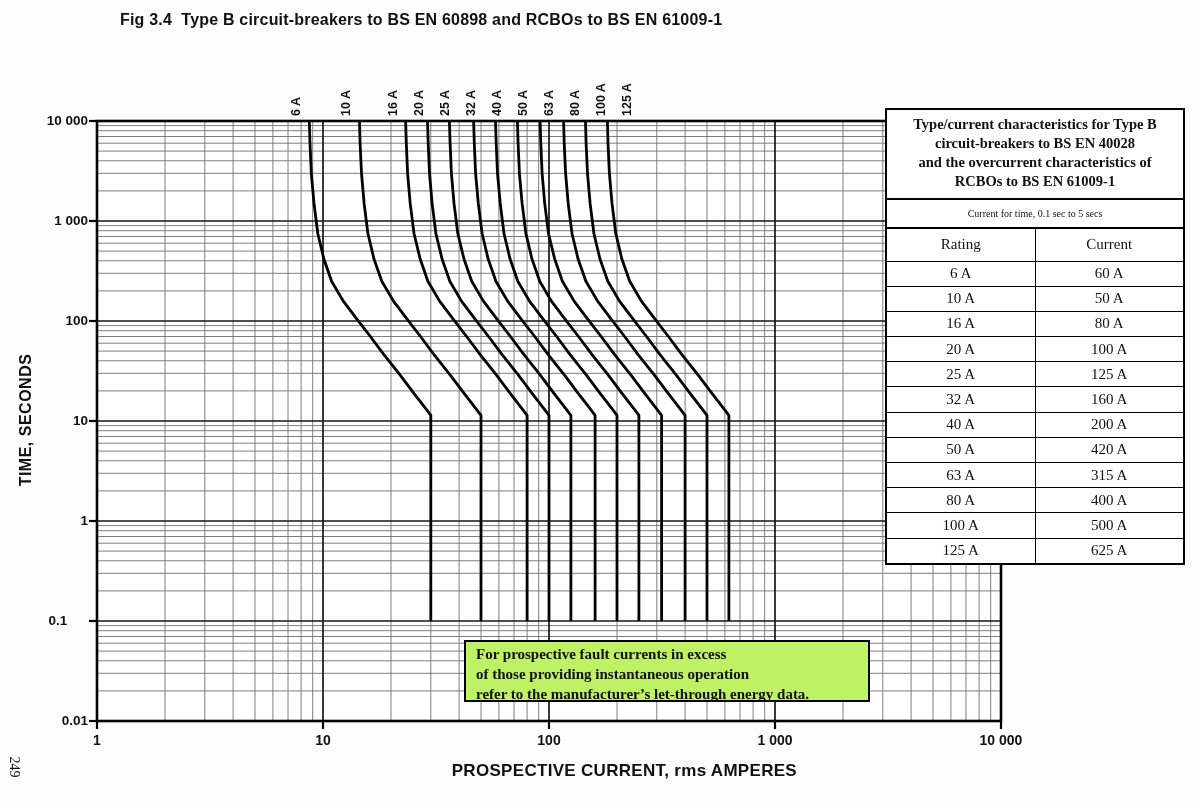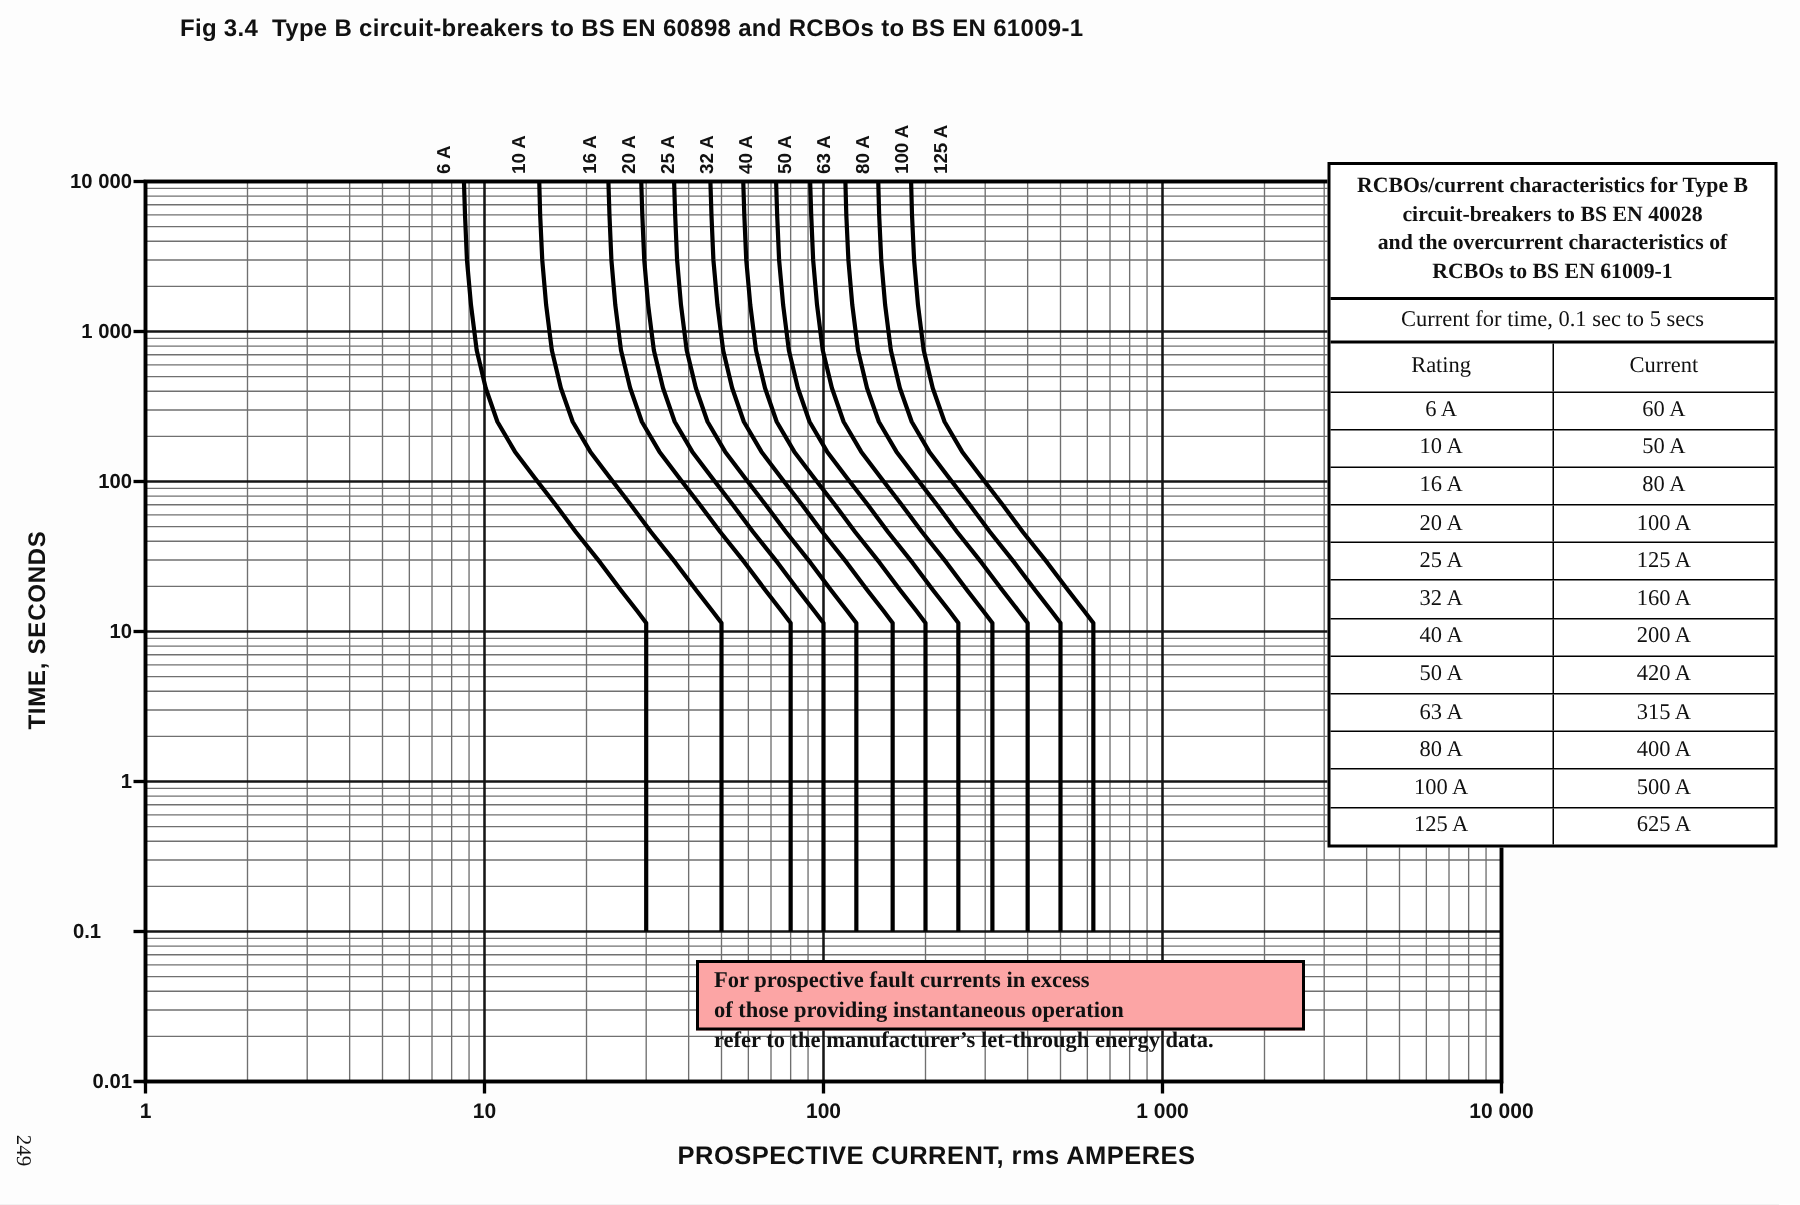--- a/index.html
+++ b/index.html
@@ -15,28 +15,28 @@
                font-family:"Liberation Serif",serif;font-size:14px;}
   #chart-svg{position:absolute;left:0;top:0;}
   .ytick{position:absolute;width:60px;text-align:right;font-size:13.5px;font-weight:bold;}
   .xtick{position:absolute;width:70px;text-align:center;font-size:14px;font-weight:bold;}
   .curve-label{position:absolute;height:16px;line-height:16px;font-size:12.5px;font-weight:bold;
                transform:rotate(-90deg);transform-origin:left bottom;white-space:nowrap;}
   .side-table{position:absolute;left:885px;top:108px;width:300px;background:#fff;
               border:2.5px solid #000;font-family:"Liberation Serif",serif;box-sizing:border-box;}
   .tbl-title{border-bottom:2px solid #000;padding:5px 6px 6px 6px;text-align:center;
              font-weight:bold;font-size:14.5px;line-height:1.32;}
-  .tbl-sub{border-bottom:2px solid #000;height:27px;line-height:27px;text-align:center;font-size:15px;font-family:Liberation Serif, serif;}
+  .tbl-sub{border-bottom:2px solid #000;height:27px;line-height:27px;text-align:center;font-size:10px;font-family:Liberation Serif, serif;}
   .tbl-grid{width:100%;border-collapse:collapse;table-layout:fixed;}
   .tbl-grid th{font-weight:normal;font-size:15px;height:30px;border-bottom:1.5px solid #000;}
   .tbl-grid td{font-size:15px;height:22.2px;text-align:center;border-bottom:1px solid #000;}
   .tbl-grid th{}
   .tbl-grid th+th,.tbl-grid td+td{border-left:1.5px solid #000;}
   .tbl-grid tr:last-child td{border-bottom:none;}
-  .note-box{position:absolute;left:464px;top:640px;width:406px;height:47px;background:#fca5a5;
+  .note-box{position:absolute;left:464px;top:640px;width:406px;height:62px;background:#bef264;
             border:2.5px solid #000;box-sizing:border-box;padding:3px 10px;
             font-family:"Liberation Serif",serif;font-weight:bold;font-size:15px;line-height:1.33;}
 </style>
 </head>
 <body>
 
 <div class="page">
 
   <div class="fig-title">Fig 3.4  Type B circuit-breakers to BS EN 60898 and RCBOs to BS EN 61009-1</div>
 
@@ -199,21 +199,21 @@
       <div class="xtick" style="left: 288px; top: 732px;">10</div>
       <div class="xtick" style="left: 514px; top: 732px;">100</div>
       <div class="xtick" style="left: 740px; top: 732px;">1 000</div>
       <div class="xtick" style="left: 966px; top: 732px;">10 000</div>
     </div>
 
   <div class="x-title">PROSPECTIVE CURRENT, rms AMPERES</div>
 
   <div class="side-table">
     <div class="tbl-title">
-      <div>RCBOs/current characteristics for Type B</div>
+      <div>Type/current characteristics for Type B</div>
       <div>circuit-breakers to BS EN 40028</div>
       <div>and the overcurrent characteristics of</div>
       <div>RCBOs to BS EN 61009-1</div>
     </div>
     <div class="tbl-sub">Current for time, 0.1 sec to 5 secs</div>
     <table class="tbl-grid">
       <thead>
         <tr>
           <th>Rating</th>
           <th>Current</th>

